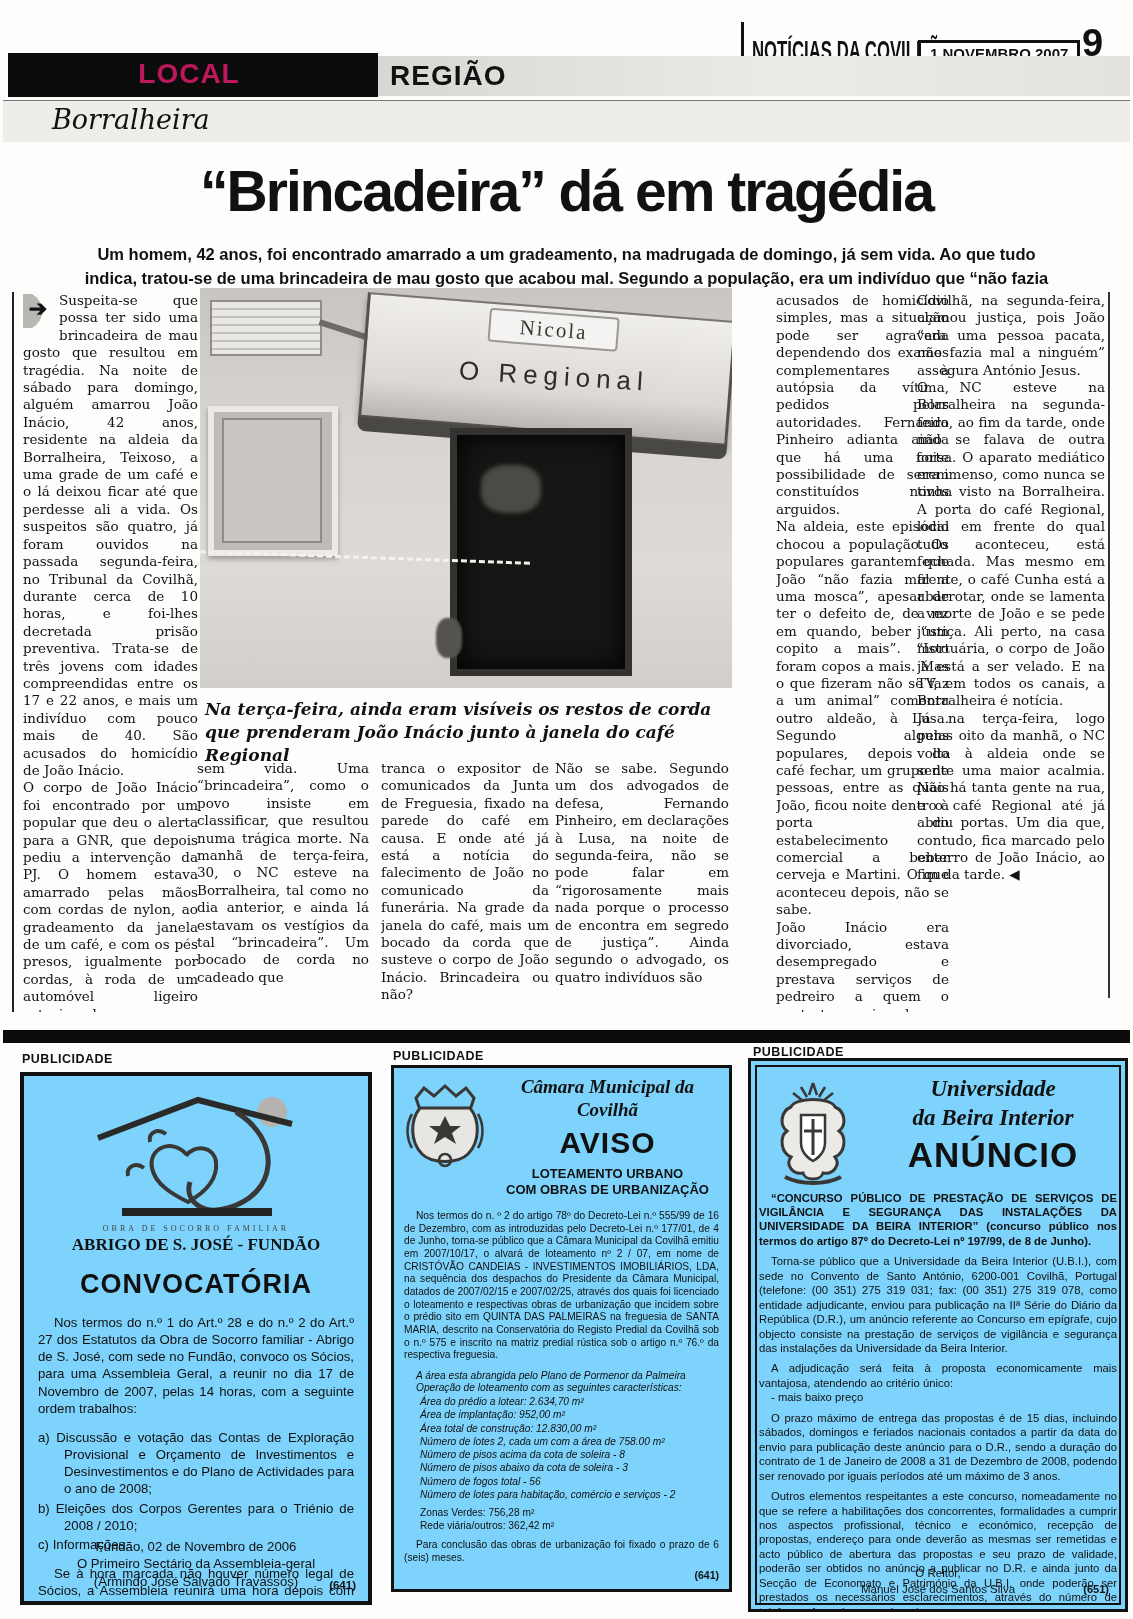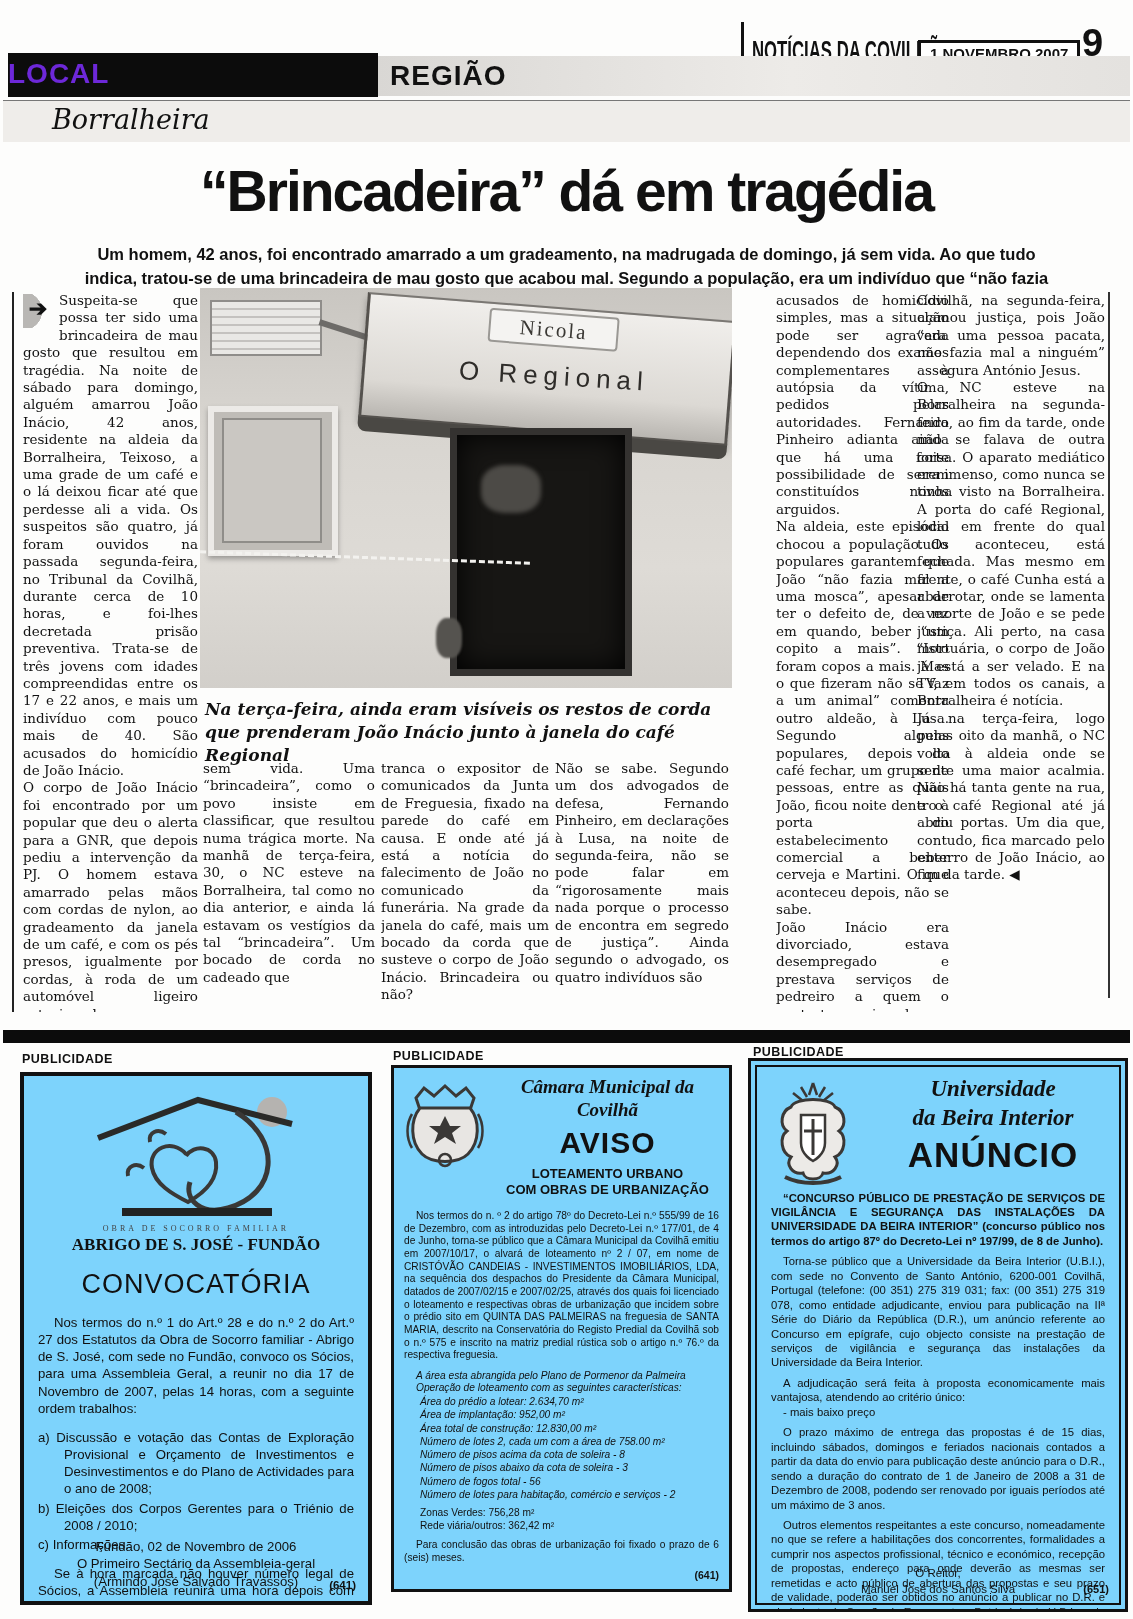--- a/index.html
+++ b/index.html
@@ -14,41 +14,41 @@
               transform:scaleX(0.62); transform-origin:left center; letter-spacing:0px; }
   .m-datebox{ position:absolute; left:918px; top:40px; border:3px solid #111; padding:2px 9px 3px;
               font-family:"Liberation Sans",sans-serif; font-weight:bold; font-size:15px; background:#fff; }
   .m-page   { position:absolute; left:1082px; top:22px; font-family:"Liberation Sans",sans-serif;
               font-weight:bold; font-size:38px; }
 
   
   .bar-black{ position:absolute; left:8px; top:53px; width:370px; height:44px; background:#0c0c0c; }
   .bar-gray { position:absolute; left:378px; top:56px; width:752px; height:40px;
               background:linear-gradient(90deg,#d9d7d4,#edebe8 55%,#e4e2df); }
-  .local    { position:absolute; left:8px; top:58px; width:362px; text-align:left; color:#6d28d9;
+  .local    { position:absolute; left:8px; top:58px; width:362px; text-align:center; color:#be185d;
               font-family:"Liberation Sans",sans-serif; font-weight:bold; font-size:28px; letter-spacing:1px; }
   .regiao   { position:absolute; left:390px; top:60px; color:#111;
               font-family:"Liberation Sans",sans-serif; font-weight:bold; font-size:28px; letter-spacing:1px; }
   .loc-strip{ position:absolute; left:3px; top:100px; width:1127px; height:42px;
               background:#efedea; border-top:1px solid #777; }
   .loc-name { position:absolute; left:52px; top:104px; font-style:italic; font-size:27px; }
 
   
   .headline { position:absolute; left:60px; top:158px; width:1013px; text-align:center;
               font-family:"Liberation Sans",sans-serif; font-weight:bold; font-size:57px;
               letter-spacing:-2px; }
   .subhead  { position:absolute; left:82px; top:243px; width:969px; text-align:center;
               font-family:"Liberation Sans",sans-serif; font-weight:bold; font-size:16.5px;
               line-height:1.45; }
 
   
   .col { position:absolute; font-size:13.5px; line-height:17.4px; text-align:justify;
          overflow:hidden; white-space:pre-line; }
   .c1 { left:12px;  top:292px; width:186px; height:720px; border-left:2px solid #222; padding-left:9px; }
-  .c2 { left:203px; top:760px; width:172px; height:252px; }
+  .c2 { left:197px; top:760px; width:172px; height:252px; }
   .c3 { left:381px; top:760px; width:168px; height:252px; }
   .c4 { left:555px; top:760px; width:174px; height:252px; }
   .c5 { left:776px; top:292px; width:173px; height:720px; }
   .c6 { left:917px; top:292px; width:188px; height:720px; }
   .rule-right { position:absolute; left:1108px; top:292px; width:2px; height:706px; background:#333; }
   .arrow-badge { float:left; width:30px; height:34px; margin:2px 6px 2px 0;
                  background:radial-gradient(circle at 0% 50%, #b9b7b4 55%, transparent 56%);
                  font-family:"Liberation Sans",sans-serif; font-weight:bold; font-size:22px;
                  line-height:30px; text-align:center; }
 
@@ -86,29 +86,29 @@
   .pub-bar { position:absolute; left:3px; top:1030px; width:1127px; height:13px; background:#0c0c0c; }
   .pub-label { position:absolute; font-family:"Liberation Sans",sans-serif; font-weight:bold;
                font-size:12.5px; letter-spacing:.5px; }
   .pl1 { left:22px;  top:1052px; } .pl2 { left:393px; top:1049px; } .pl3 { left:753px; top:1045px; }
 
   .ad { position:absolute; background:#7dd3fc; border:4px solid #111; overflow:hidden;
         font-family:"Liberation Sans",sans-serif; }
   .ad1 { left:20px;  top:1072px; width:352px; height:533px; padding:10px 14px; }
   .ad2 { left:391px; top:1065px; width:341px; height:527px; border-width:3px; padding:8px 10px; }
   .ad3 { left:748px; top:1058px; width:380px; height:554px; border-width:3px;
-         outline:2px solid #111; outline-offset:-9px; padding:14px 20px; }
+         outline:2px solid #111; outline-offset:-9px; padding:14px 8px; }
 
   
   .ad1 .logo { display:block; margin:4px auto 2px; }
   .ad1 .org-small { text-align:center; font-size:8px; letter-spacing:3px; color:#444;
                     font-family:"Liberation Serif",serif; }
   .ad1 .org { text-align:center; font-family:"Liberation Serif",serif; font-weight:bold;
               font-size:17px; letter-spacing:0px; margin-top:2px; }
-  .ad1 .title { text-align:center; font-weight:normal; font-size:27px; margin-top:14px; letter-spacing:1px; }
+  .ad1 .title { text-align:center; font-weight:bold; font-size:27px; margin-top:14px; letter-spacing:1px; }
   .ad1 .body { font-size:13.2px; line-height:1.3; text-align:justify; margin-top:14px; }
   .ad1 .intro { text-indent:16px; }
   .ad1 .items { margin-top:12px; }
   .ad1 .item { padding-left:26px; text-indent:-26px; margin-top:2px; }
   .ad1 .note { text-indent:16px; margin-top:12px; }
   .ad1 .foot { position:absolute; left:0; right:0; bottom:10px; text-align:center;
                font-size:13.2px; line-height:1.35; }
   .ad1 .ref { position:absolute; right:12px; bottom:10px; font-weight:bold; font-size:11.5px; }
 
   

